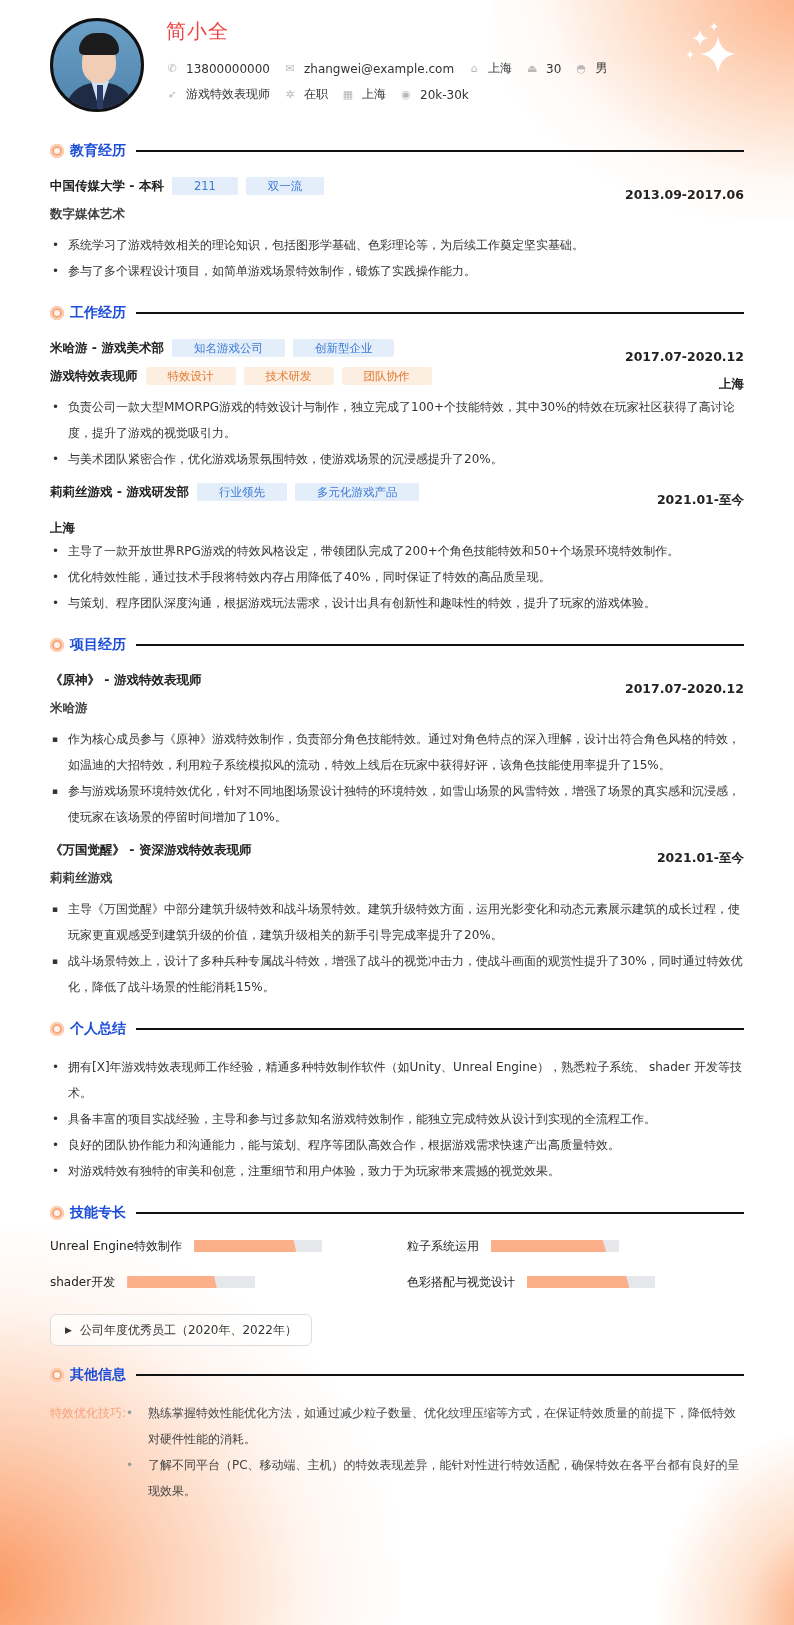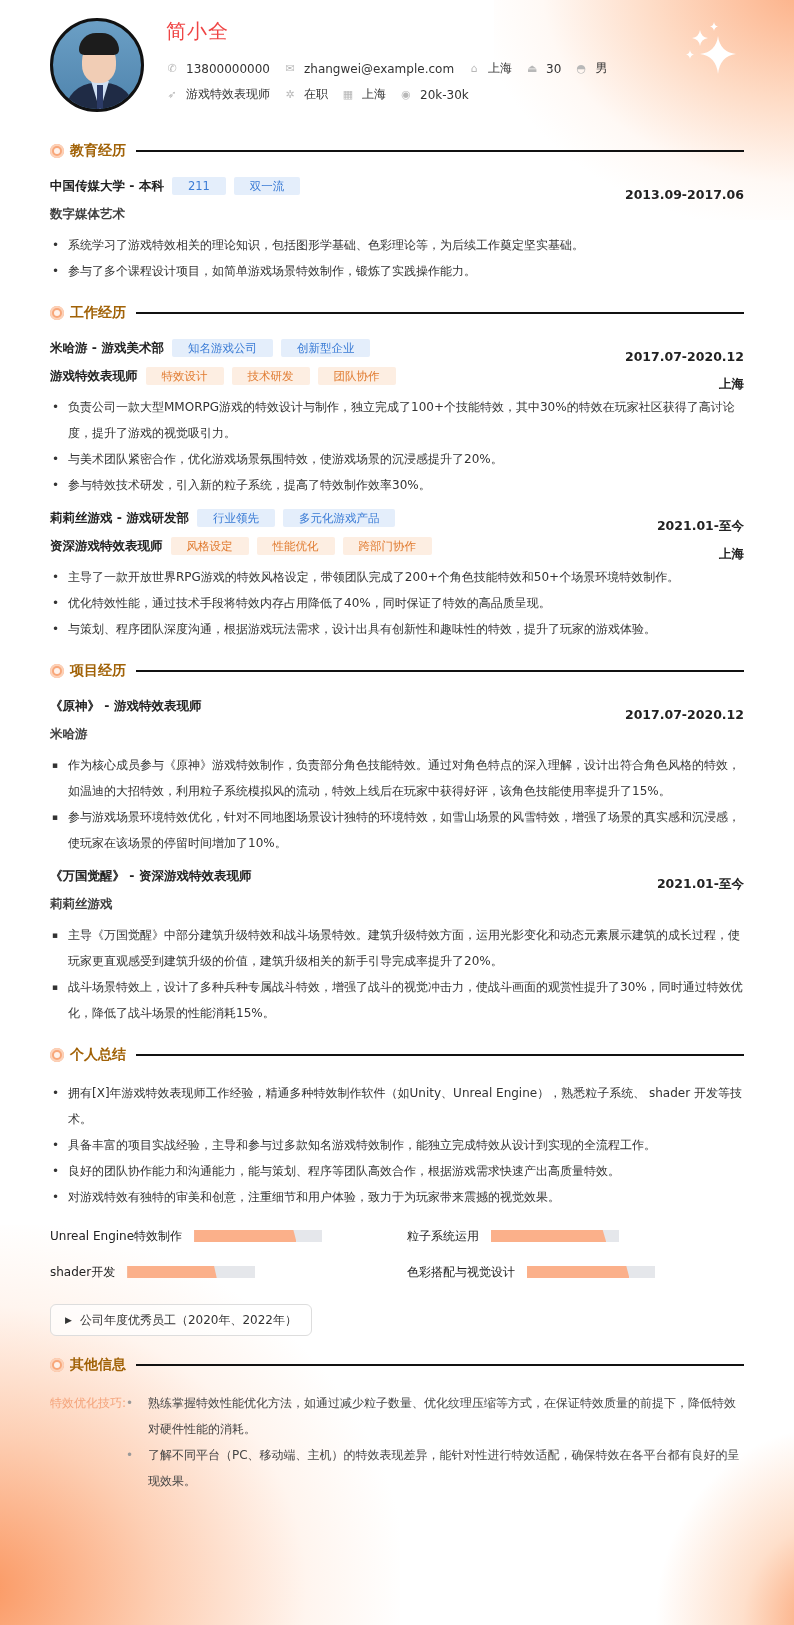--- a/index.html
+++ b/index.html
@@ -58,27 +58,27 @@
   .info-item .ic { width: 12px; height: 12px; margin-right: 8px; color: #b8b8b8; font-size: 11px; line-height: 12px; text-align:center; }
 
   .section { margin-top: 0; }
   .sec-head { display: flex; align-items: center; height: 22px; margin-bottom: 14px; }
   .sec-icon {
     width: 14px; height: 14px; border-radius: 50%;
     background: #f8a77a; margin-right: 6px; position: relative;
     box-shadow: inset 0 0 0 2px #fcd2b9;
   }
   .sec-icon::after { content:""; position:absolute; left:4px; top:4px; width:6px; height:6px; border-radius:50%; background:#fff; opacity:.85; }
-  .sec-title { font-size: 14px; font-weight: bold; color: #a16207; margin-right: 10px; white-space: nowrap; }
+  .sec-title { font-size: 14px; font-weight: bold; color: #1d4ed8; margin-right: 10px; white-space: nowrap; }
   .sec-line { flex: 1; height: 1.5px; background: #111; }
 
   .row { display: flex; justify-content: space-between; align-items: center; height: 20px; }
   .row .left { display: flex; align-items: center; font-size: 12.5px; font-weight: bold; color: #222; }
   .row .right { font-size: 12.5px; font-weight: bold; color: #222; margin-top: 17px; }
-  .tag { display: inline-block; font-size: 11.5px; font-weight: normal; padding: 1px 16px; margin-left: 8px; border-radius: 2px; line-height: 16px; }
+  .tag { display: inline-block; font-size: 11.5px; font-weight: normal; padding: 1px 22px; margin-left: 8px; border-radius: 2px; line-height: 16px; }
   .tag.blue { background: #e4eefb; color: #3a7bd5; }
   .tag.orange { background: #fdeee2; color: #e07a2f; }
   .sub { font-size: 12.5px; font-weight: bold; color: #404040; height: 20px; line-height: 20px; }
 
   ul.bullets { list-style: none; margin-top: 8px; }
   ul.bullets li { position: relative; font-size: 12px; line-height: 26px; color: #333; padding-left: 18px; }
   ul.bullets li::before { content: "•"; position: absolute; left: 2px; top: 0; color: #333; }
   ul.sq li::before { content: "▪"; font-size: 9px; }
 
   .skills { display: grid; grid-template-columns: 1fr 1fr; row-gap: 20px; column-gap: 20px; margin-top: 6px; }
@@ -205,38 +205,31 @@
         <span>游戏特效表现师</span>
         <span class="tag orange">特效设计</span>
         <span class="tag orange">技术研发</span>
         <span class="tag orange">团队协作</span>
       </div>
       <div class="right">上海</div>
     </div>
     <ul class="bullets">
       <li><span>负责公司一款大型MMORPG游戏的特效设计与制作，独立完成了100+个技能特效，其中30%的特效在玩家社区获得了高讨论度，提升了游戏的视觉吸引力。</span></li>
       <li>与美术团队紧密合作，优化游戏场景氛围特效，使游戏场景的沉浸感提升了20%。</li>
-      <li>参与特效技术研发，引入新的粒子系统，提高了特效制作效率30%。</li>
     </ul>
 
     <div class="row" style="margin-top:10px;">
       <div class="left">
         <span>莉莉丝游戏 - 游戏研发部</span>
         <span class="tag blue">行业领先</span>
         <span class="tag blue">多元化游戏产品</span>
       </div>
       <div class="right">2021.01-至今</div>
     </div>
     <div class="row" style="margin-top:8px;">
-      <div class="left">
-        <span>资深游戏特效表现师</span>
-        <span class="tag orange">风格设定</span>
-        <span class="tag orange">性能优化</span>
-        <span class="tag orange">跨部门协作</span>
-      </div>
       <div class="right">上海</div>
     </div>
     <ul class="bullets">
       <li>主导了一款开放世界RPG游戏的特效风格设定，带领团队完成了200+个角色技能特效和50+个场景环境特效制作。</li>
       <li>优化特效性能，通过技术手段将特效内存占用降低了40%，同时保证了特效的高品质呈现。</li>
       <li>与策划、程序团队深度沟通，根据游戏玩法需求，设计出具有创新性和趣味性的特效，提升了玩家的游戏体验。</li>
     </ul>
   </div>
 
   <div class="section" style="margin-top:18px;">
@@ -279,20 +272,25 @@
     </div>
     <ul class="bullets">
       <li>拥有[X]年游戏特效表现师工作经验，精通多种特效制作软件（如Unity、Unreal Engine），熟悉粒子系统、 shader 开发等技术。</li>
       <li>具备丰富的项目实战经验，主导和参与过多款知名游戏特效制作，能独立完成特效从设计到实现的全流程工作。</li>
       <li>良好的团队协作能力和沟通能力，能与策划、程序等团队高效合作，根据游戏需求快速产出高质量特效。</li>
       <li>对游戏特效有独特的审美和创意，注重细节和用户体验，致力于为玩家带来震撼的视觉效果。</li>
     </ul>
   </div>
 
   <div class="section" style="margin-top:18px;">
+    <div class="sec-head">
+      <span class="sec-icon"></span>
+      <span class="sec-title">技能专长</span>
+      <span class="sec-line"></span>
+    </div>
     <div class="skills">
       <div class="skill">
         <span class="skill-name">Unreal Engine特效制作</span>
         <div class="bar">
             <div class="fill" style="width: 80%;"></div>
           </div>
       </div>
       <div class="skill">
         <span class="skill-name">粒子系统运用</span>
         <div class="bar">

